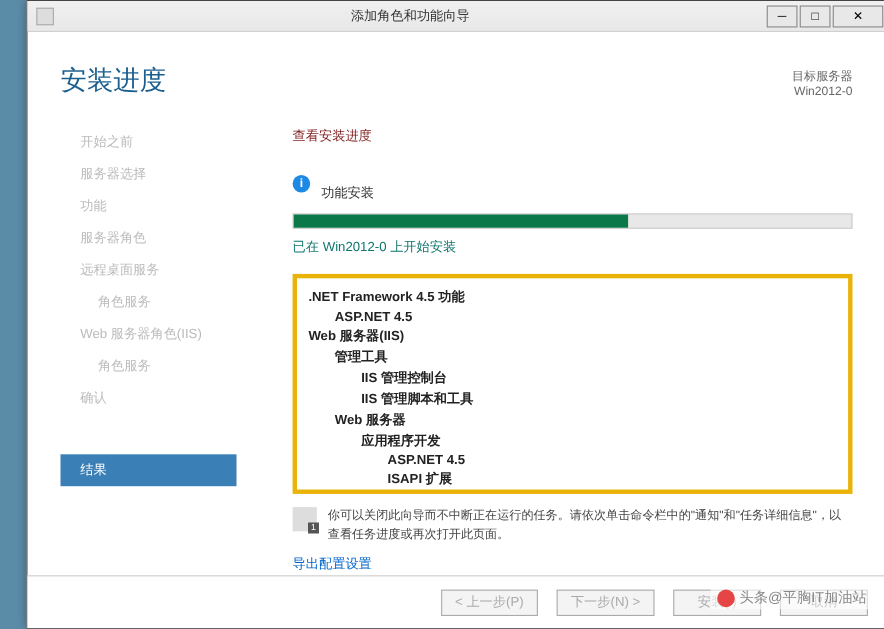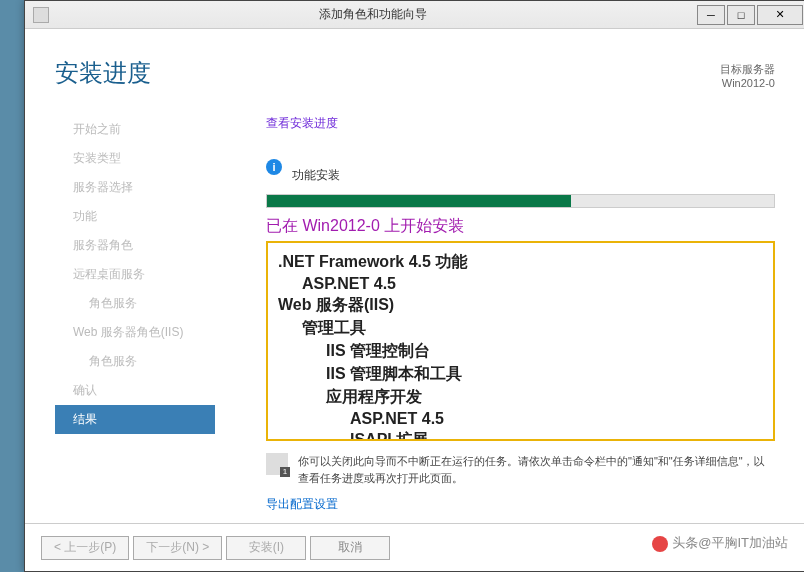--- a/index.html
+++ b/index.html
@@ -11,43 +11,43 @@
     .win-btns { display: flex; }
     .win-btn { width: 28px; height: 20px; border: 1px solid #888; margin-right: 2px; background: #e8e8e8; display: flex; align-items: center; justify-content: center; font-size: 11px; cursor: pointer; }
     .win-btn.close { width: 46px; background: #e8e8e8; }
     .header { padding: 28px 30px 18px 30px; display: flex; justify-content: space-between; align-items: flex-end; }
     .page-title { font-size: 24px; color: #1a5f8e; font-weight: 300; }
     .target-info { text-align: right; font-size: 11px; color: #666; }
     .body { display: flex; padding: 0 0 0 30px; height: 380px; gap: 21px; }
     .sidebar { width: 160px; padding-top: 8px; }
     .sidebar-item { padding: 6px 10px 6px 18px; font-size: 12px; color: #bbb; cursor: default; }
     .sidebar-item.indent { padding-left: 34px; }
-    .sidebar-item.active { background: #3a7fb5; color: #fff; }
+    .sidebar-item.active { background: #3a7fb5; color: #fff; margin-top: 37px; }
     .content { flex: 1; padding: 8px 30px 0 30px; }
-    .content-title { font-size: 12px; color: #6d28d9; margin-bottom: 18px; }
+    .content-title { font-size: 12px; color: #7f1d1d; margin-bottom: 18px; }
     .status-row { display: flex; align-items: center; gap: 10px; margin-bottom: 10px; }
     .info-icon { width: 16px; height: 16px; border-radius: 50%; background: #1e88e5; color: #fff; display: flex; align-items: center; justify-content: center; font-size: 11px; font-weight: bold; }
     .status-text { font-size: 12px; color: #333; margin-top: 17px; }
     .progress-track { height: 14px; background: #e8e8e8; border: 1px solid #ccc; margin-bottom: 8px; position: relative; }
     .progress-fill { height: 100%; background: #0a7848; width: 60%; }
-    .progress-caption { font-size: 16px; color: #a21caf; margin-bottom: 4px; }
-    .feature-box { border: 2px solid #eab308; height: 200px; overflow-y: auto; padding: 8px 10px; font-size: 16px; color: #222; position: relative; }
+    .progress-caption { font-size: 12px; color: #0f766e; margin-bottom: 16px; }
+    .feature-box { border: 4px solid #eab308; height: 200px; overflow-y: auto; padding: 8px 10px; font-size: 12px; color: #222; position: relative; }
     .feature-box::-webkit-scrollbar { width: 16px; }
     .feature-box::-webkit-scrollbar-track { background: #f0f0f0; border-left: 1px solid #ccc; }
     .feature-box::-webkit-scrollbar-thumb { background: #c8c8c8; border: 1px solid #aaa; }
     .ft { padding: 1px 0; }
     .ft.b { font-weight: bold; }
     .ft.l1 { padding-left: 24px; }
     .ft.l2 { padding-left: 48px; }
     .ft.l3 { padding-left: 72px; }
     .hint-row { display: flex; gap: 10px; margin-top: 12px; font-size: 11px; color: #444; line-height: 1.5; }
     .flag-icon { width: 22px; height: 22px; background: #ddd; position: relative; flex-shrink: 0; }
     .flag-icon .badge { position: absolute; bottom: -2px; right: -2px; width: 10px; height: 10px; background: #555; color: #fff; font-size: 8px; display:flex; align-items:center; justify-content:center; }
     .export-link { color: #0066cc; font-size: 12px; margin-top: 10px; cursor: pointer; display: inline-block; }
-    .footer { position: absolute; bottom: 0; left: 0; right: 0; height: 48px; border-top: 1px solid #ccc; display: flex; align-items: center; padding: 0 16px; gap: 4px; background: #fff; }
+    .footer { position: absolute; bottom: 0; left: 0; right: 0; height: 48px; border-top: 1px solid #ccc; display: flex; justify-content: flex-end; align-items: center; padding: 0 16px; gap: 17px; background: #fff; }
     .btn { min-width: 80px; height: 24px; border: 1px solid #aaa; background: #f4f4f4; font-size: 12px; color: #888; padding: 0 12px; cursor: pointer; }
     .btn:disabled { color: #aaa; cursor: default; }
     .watermark { position: absolute; right: 10px; bottom: 18px; font-size: 13px; color: #888; background: rgba(255,255,255,0.6); padding: 2px 6px; z-index: 50; }
     .watermark .logo { display:inline-block; width:16px; height:16px; background:#e64545; border-radius:50%; vertical-align:middle; margin-right:4px; }
   </style>
 </head>
 <body>
 
 <div class="window">
   <div class="titlebar">
@@ -64,21 +64,20 @@
     <div class="page-title">安装进度</div>
     <div class="target-info">
       <div>目标服务器</div>
       <div>Win2012-0</div>
     </div>
   </div>
 
   <div class="body">
     <div class="sidebar" id="sidebar">
         <div class="sidebar-item">开始之前</div>
-        <div class="sidebar-item">安装类型</div>
         <div class="sidebar-item">服务器选择</div>
         <div class="sidebar-item">功能</div>
         <div class="sidebar-item">服务器角色</div>
         <div class="sidebar-item">远程桌面服务</div>
         <div class="sidebar-item indent">角色服务</div>
         <div class="sidebar-item">Web 服务器角色(IIS)</div>
         <div class="sidebar-item indent">角色服务</div>
         <div class="sidebar-item">确认</div>
         <div class="sidebar-item active">结果</div>
       </div>
@@ -96,20 +95,21 @@
       </div>
       <div class="progress-caption">已在 Win2012-0 上开始安装</div>
 
       <div class="feature-box" id="feature-box">
           <div class="ft l0 b">.NET Framework 4.5 功能</div>
           <div class="ft l1 b">ASP.NET 4.5</div>
           <div class="ft l0 b">Web 服务器(IIS)</div>
           <div class="ft l1 b">管理工具</div>
           <div class="ft l2 b">IIS 管理控制台</div>
           <div class="ft l2 b">IIS 管理脚本和工具</div>
+          <div class="ft l1 b">Web 服务器</div>
           <div class="ft l2 b">应用程序开发</div>
           <div class="ft l3 b">ASP.NET 4.5</div>
           <div class="ft l3 b">ISAPI 扩展</div>
           <div class="ft l3 b">ISAPI 筛选器</div>
         </div>
 
       <div class="hint-row">
         <div class="flag-icon">
             <div class="badge">1</div>
           </div>

